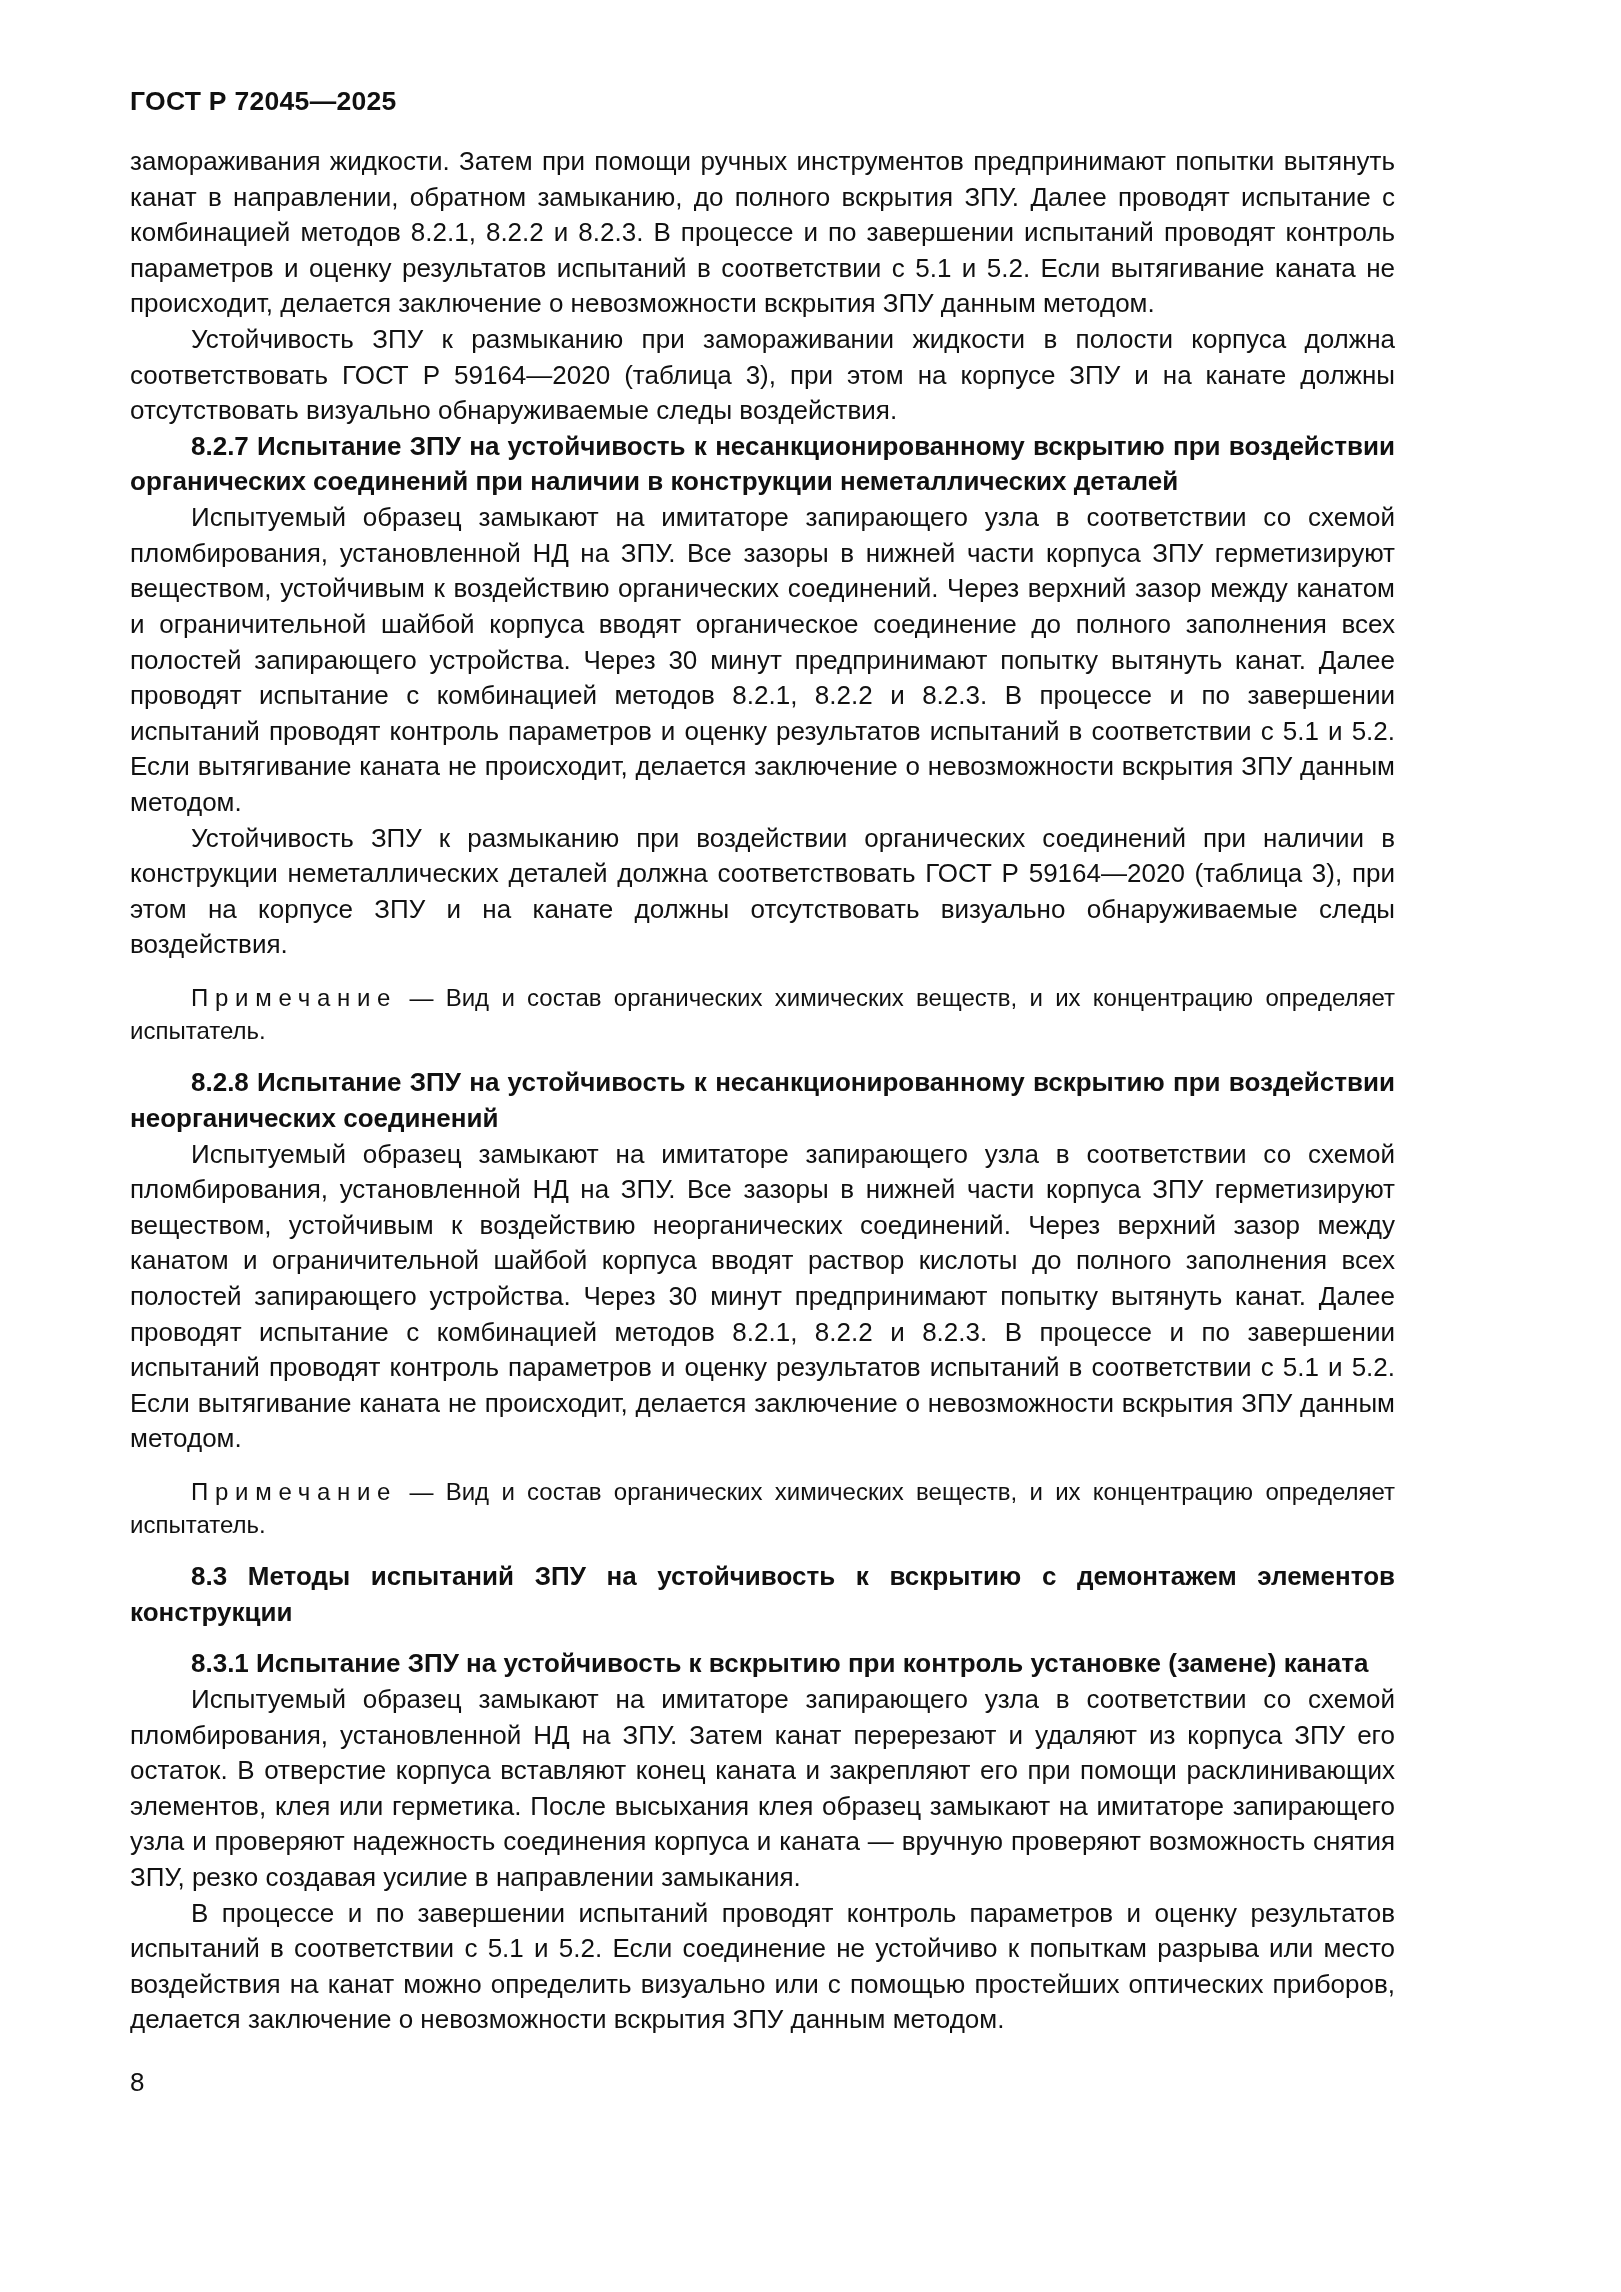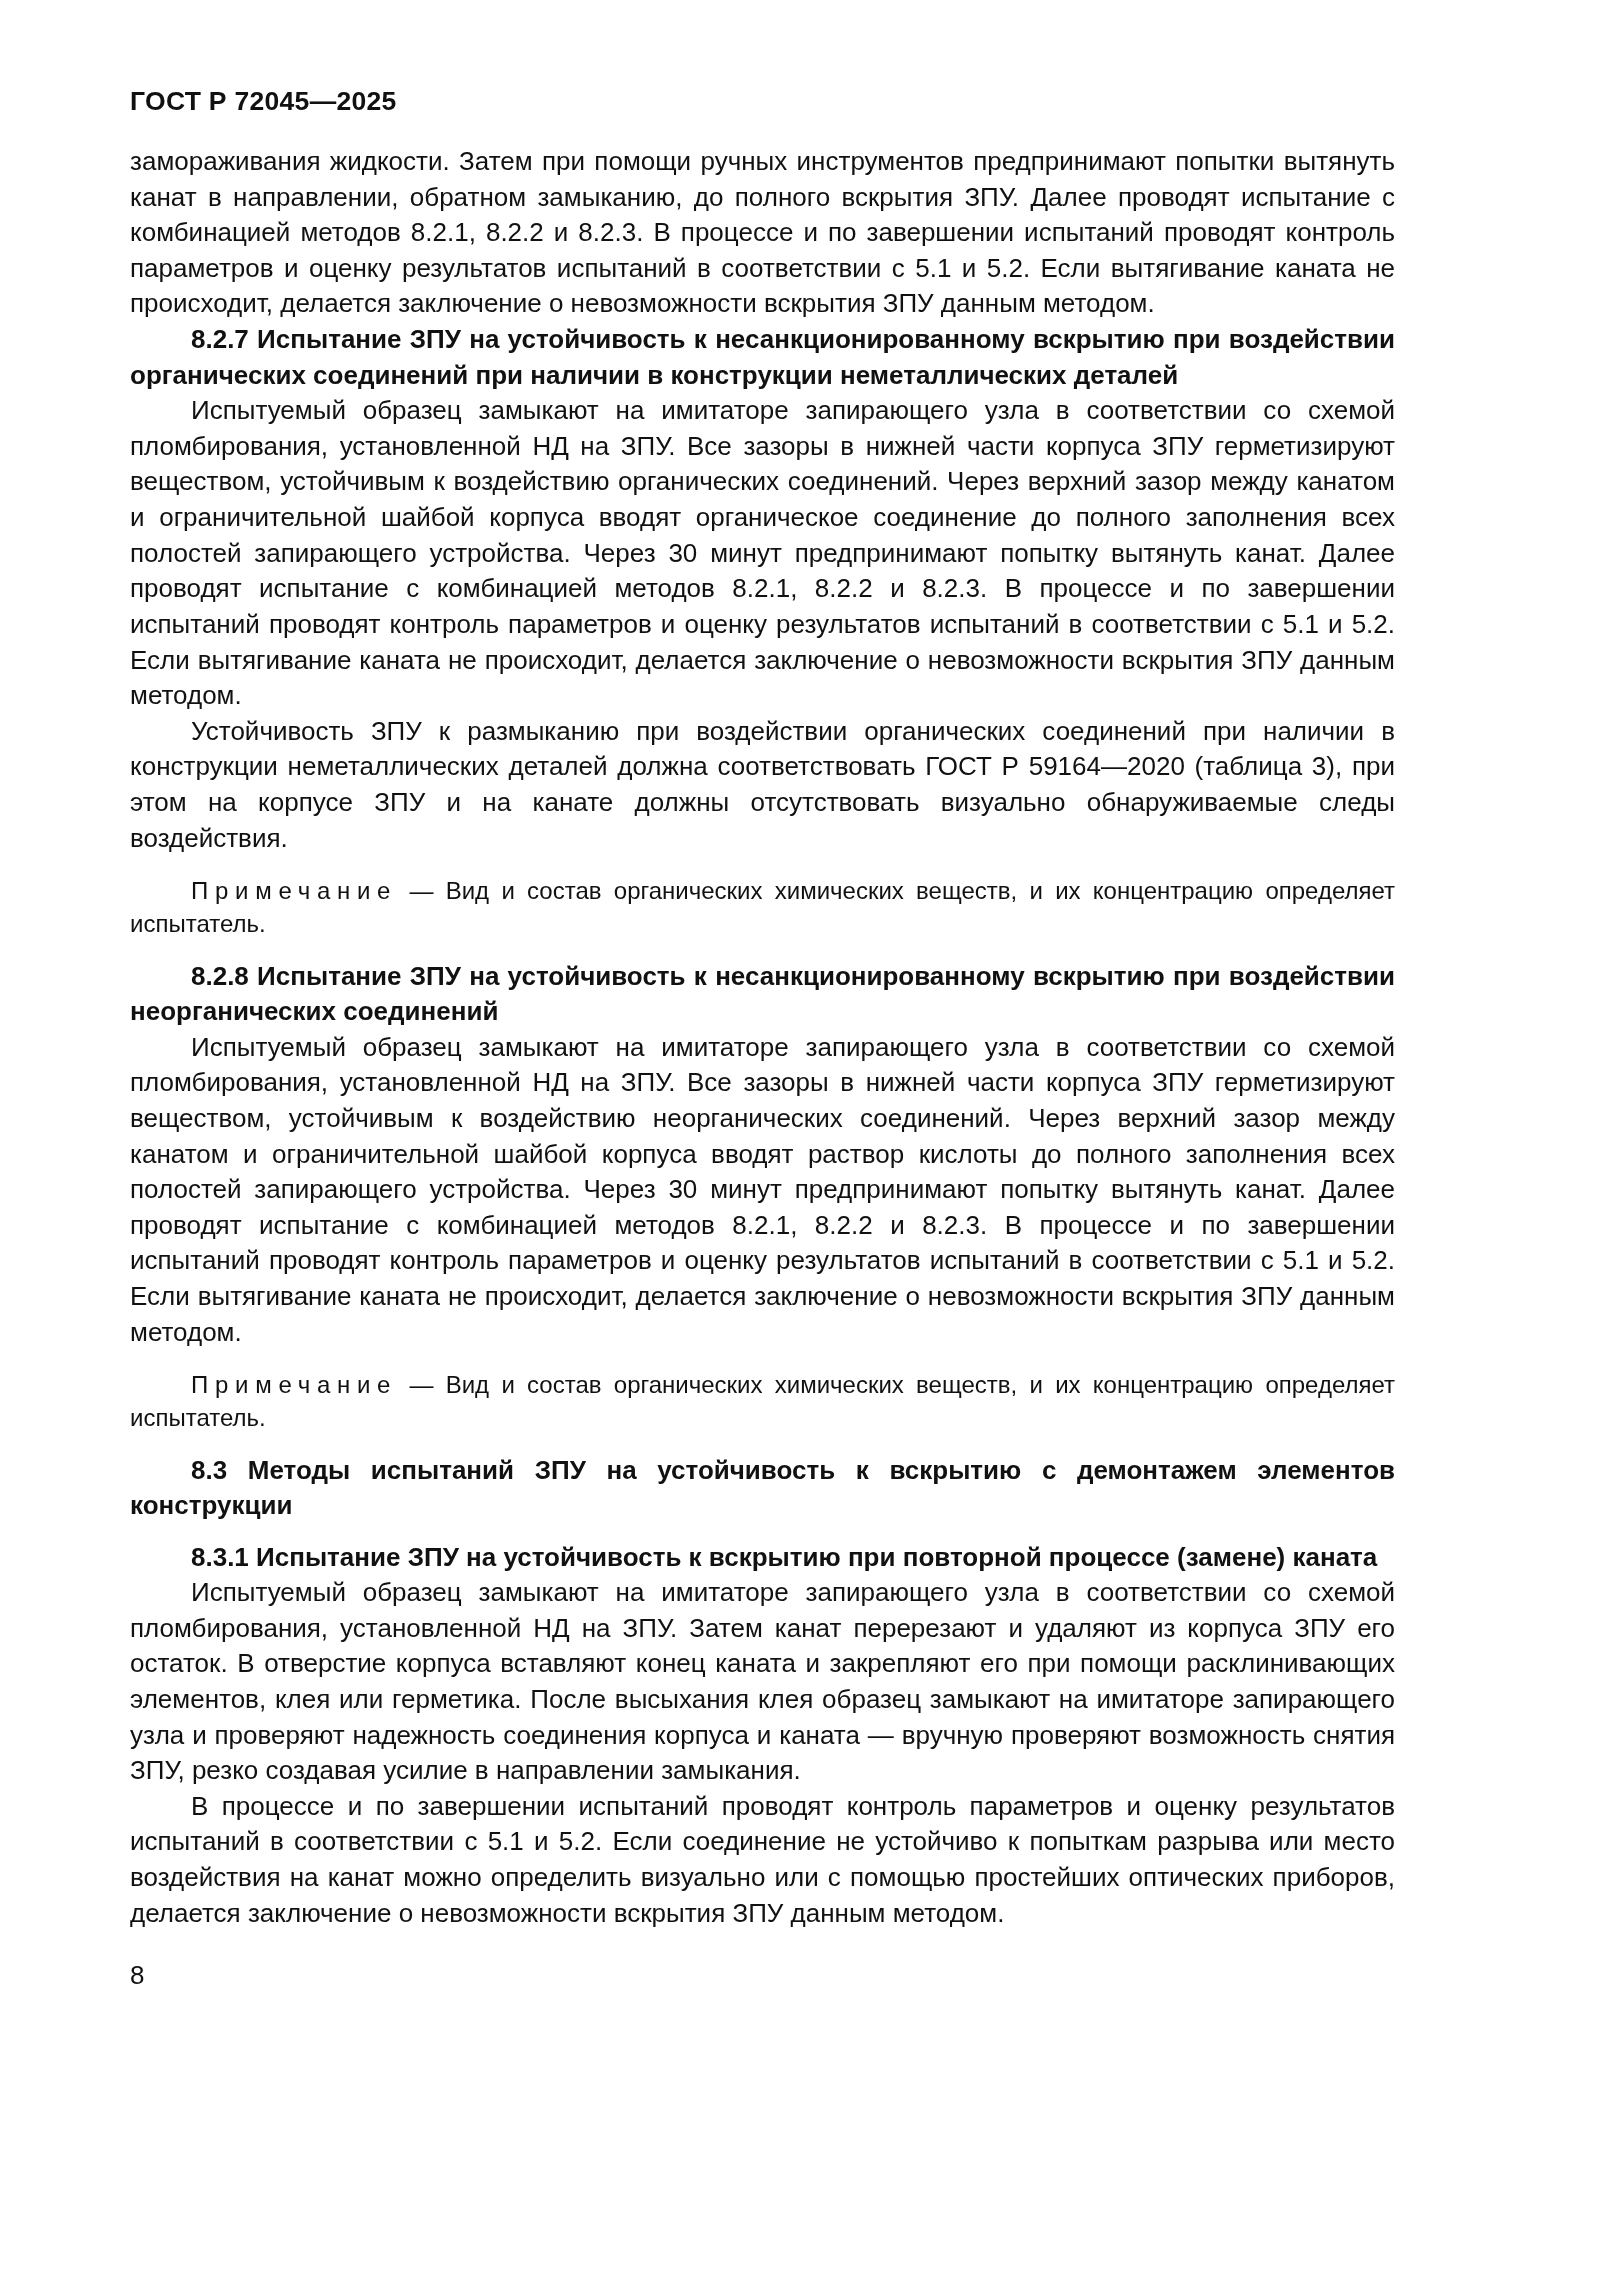--- a/index.html
+++ b/index.html
@@ -66,39 +66,40 @@
 <div class="page">
 
   <header class="doc-header">
     <span>ГОСТ Р 72045—2025</span>
   </header>
 
   <main class="doc-body">
 
     <p class="para no-indent">замораживания жидкости. Затем при помощи ручных инструментов предпринимают попытки вытянуть канат в направлении, обратном замыканию, до полного вскрытия ЗПУ. Далее проводят испытание с комбинацией методов 8.2.1, 8.2.2 и 8.2.3. В процессе и по завершении испытаний проводят контроль параметров и оценку результатов испытаний в соответствии с 5.1 и 5.2. Если вытягивание каната не происходит, делается заключение о невозможности вскрытия ЗПУ данным методом.</p>
 
+    <p class="para">Устойчивость ЗПУ к размыканию при замораживании жидкости в полости корпуса должна соответствовать ГОСТ Р 59164—2020 (таблица 3), при этом на корпусе ЗПУ и на канате должны отсутствовать визуально обнаруживаемые следы воздействия.</p>
 
     <p class="heading">8.2.7 Испытание ЗПУ на устойчивость к несанкционированному вскрытию при воздействии органических соединений при наличии в конструкции неметаллических деталей</p>
 
     <p class="para">Испытуемый образец замыкают на имитаторе запирающего узла в соответствии со схемой пломбирования, установленной НД на ЗПУ. Все зазоры в нижней части корпуса ЗПУ герметизируют веществом, устойчивым к воздействию органических соединений. Через верхний зазор между канатом и ограничительной шайбой корпуса вводят органическое соединение до полного заполнения всех полостей запирающего устройства. Через 30 минут предпринимают попытку вытянуть канат. Далее проводят испытание с комбинацией методов 8.2.1, 8.2.2 и 8.2.3. В процессе и по завершении испытаний проводят контроль параметров и оценку результатов испытаний в соответствии с 5.1 и 5.2. Если вытягивание каната не происходит, делается заключение о невозможности вскрытия ЗПУ данным методом.</p>
 
     <p class="para">Устойчивость ЗПУ к размыканию при воздействии органических соединений при наличии в конструкции неметаллических деталей должна соответствовать ГОСТ Р 59164—2020 (таблица 3), при этом на корпусе ЗПУ и на канате должны отсутствовать визуально обнаруживаемые следы воздействия.</p>
 
     <p class="note"><span class="note-label">Примечание</span><span> — Вид и состав органических химических веществ, и их концентрацию определяет испытатель.</span></p>
 
     <p class="heading">8.2.8 Испытание ЗПУ на устойчивость к несанкционированному вскрытию при воздействии неорганических соединений</p>
 
     <p class="para">Испытуемый образец замыкают на имитаторе запирающего узла в соответствии со схемой пломбирования, установленной НД на ЗПУ. Все зазоры в нижней части корпуса ЗПУ герметизируют веществом, устойчивым к воздействию неорганических соединений. Через верхний зазор между канатом и ограничительной шайбой корпуса вводят раствор кислоты до полного заполнения всех полостей запирающего устройства. Через 30 минут предпринимают попытку вытянуть канат. Далее проводят испытание с комбинацией методов 8.2.1, 8.2.2 и 8.2.3. В процессе и по завершении испытаний проводят контроль параметров и оценку результатов испытаний в соответствии с 5.1 и 5.2. Если вытягивание каната не происходит, делается заключение о невозможности вскрытия ЗПУ данным методом.</p>
 
 
     <p class="note"><span class="note-label">Примечание</span><span> — Вид и состав органических химических веществ, и их концентрацию определяет испытатель.</span></p>
 
     <p class="heading mt-sm">8.3 Методы испытаний ЗПУ на устойчивость к вскрытию с демонтажем элементов конструкции</p>
 
-    <p class="heading mt-sm">8.3.1 Испытание ЗПУ на устойчивость к вскрытию при повторной процессе (замене) каната</p>
+    <p class="heading mt-sm">8.3.1 Испытание ЗПУ на устойчивость к вскрытию при контроль установке (замене) каната</p>
 
     <p class="para">Испытуемый образец замыкают на имитаторе запирающего узла в соответствии со схемой пломбирования, установленной НД на ЗПУ. Затем канат перерезают и удаляют из корпуса ЗПУ его остаток. В отверстие корпуса вставляют конец каната и закрепляют его при помощи расклинивающих элементов, клея или герметика. После высыхания клея образец замыкают на имитаторе запирающего узла и проверяют надежность соединения корпуса и каната — вручную проверяют возможность снятия ЗПУ, резко создавая усилие в направлении замыкания.</p>
 
     <p class="para">В процессе и по завершении испытаний проводят контроль параметров и оценку результатов испытаний в соответствии с 5.1 и 5.2. Если соединение не устойчиво к попыткам разрыва или место воздействия на канат можно определить визуально или с помощью простейших оптических приборов, делается заключение о невозможности вскрытия ЗПУ данным методом.</p>
 
 
   </main>
 
   <footer class="page-footer">
     <span>8</span>

